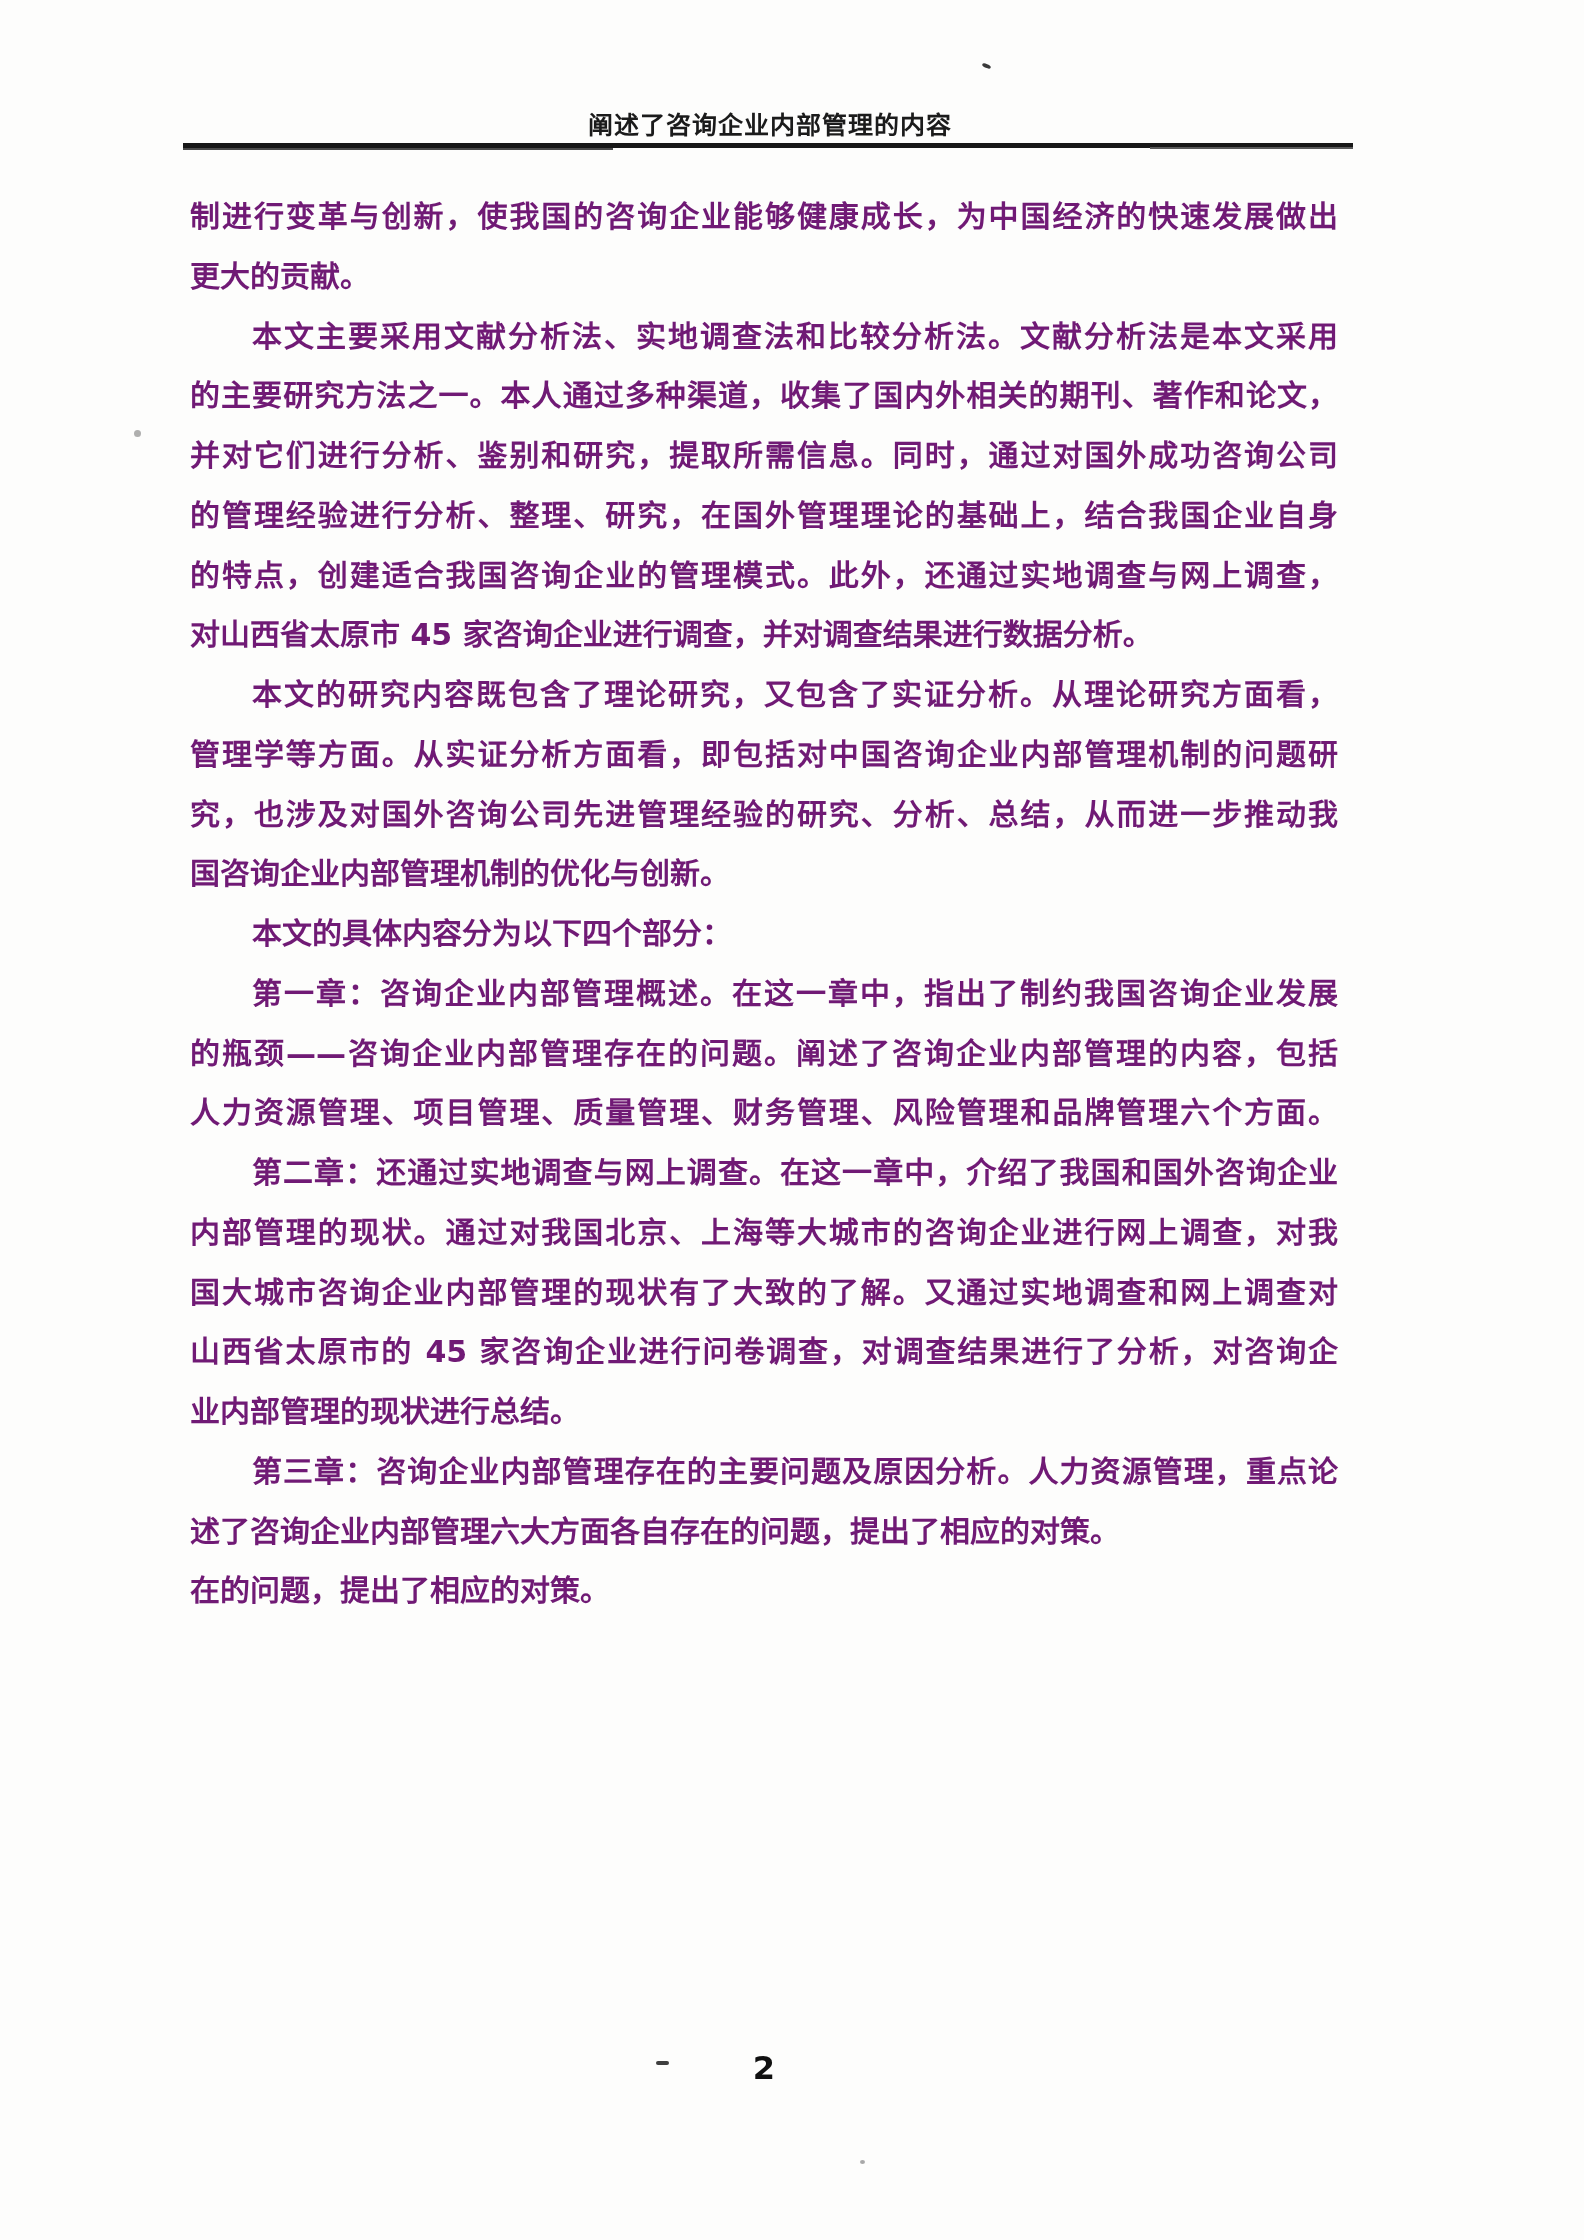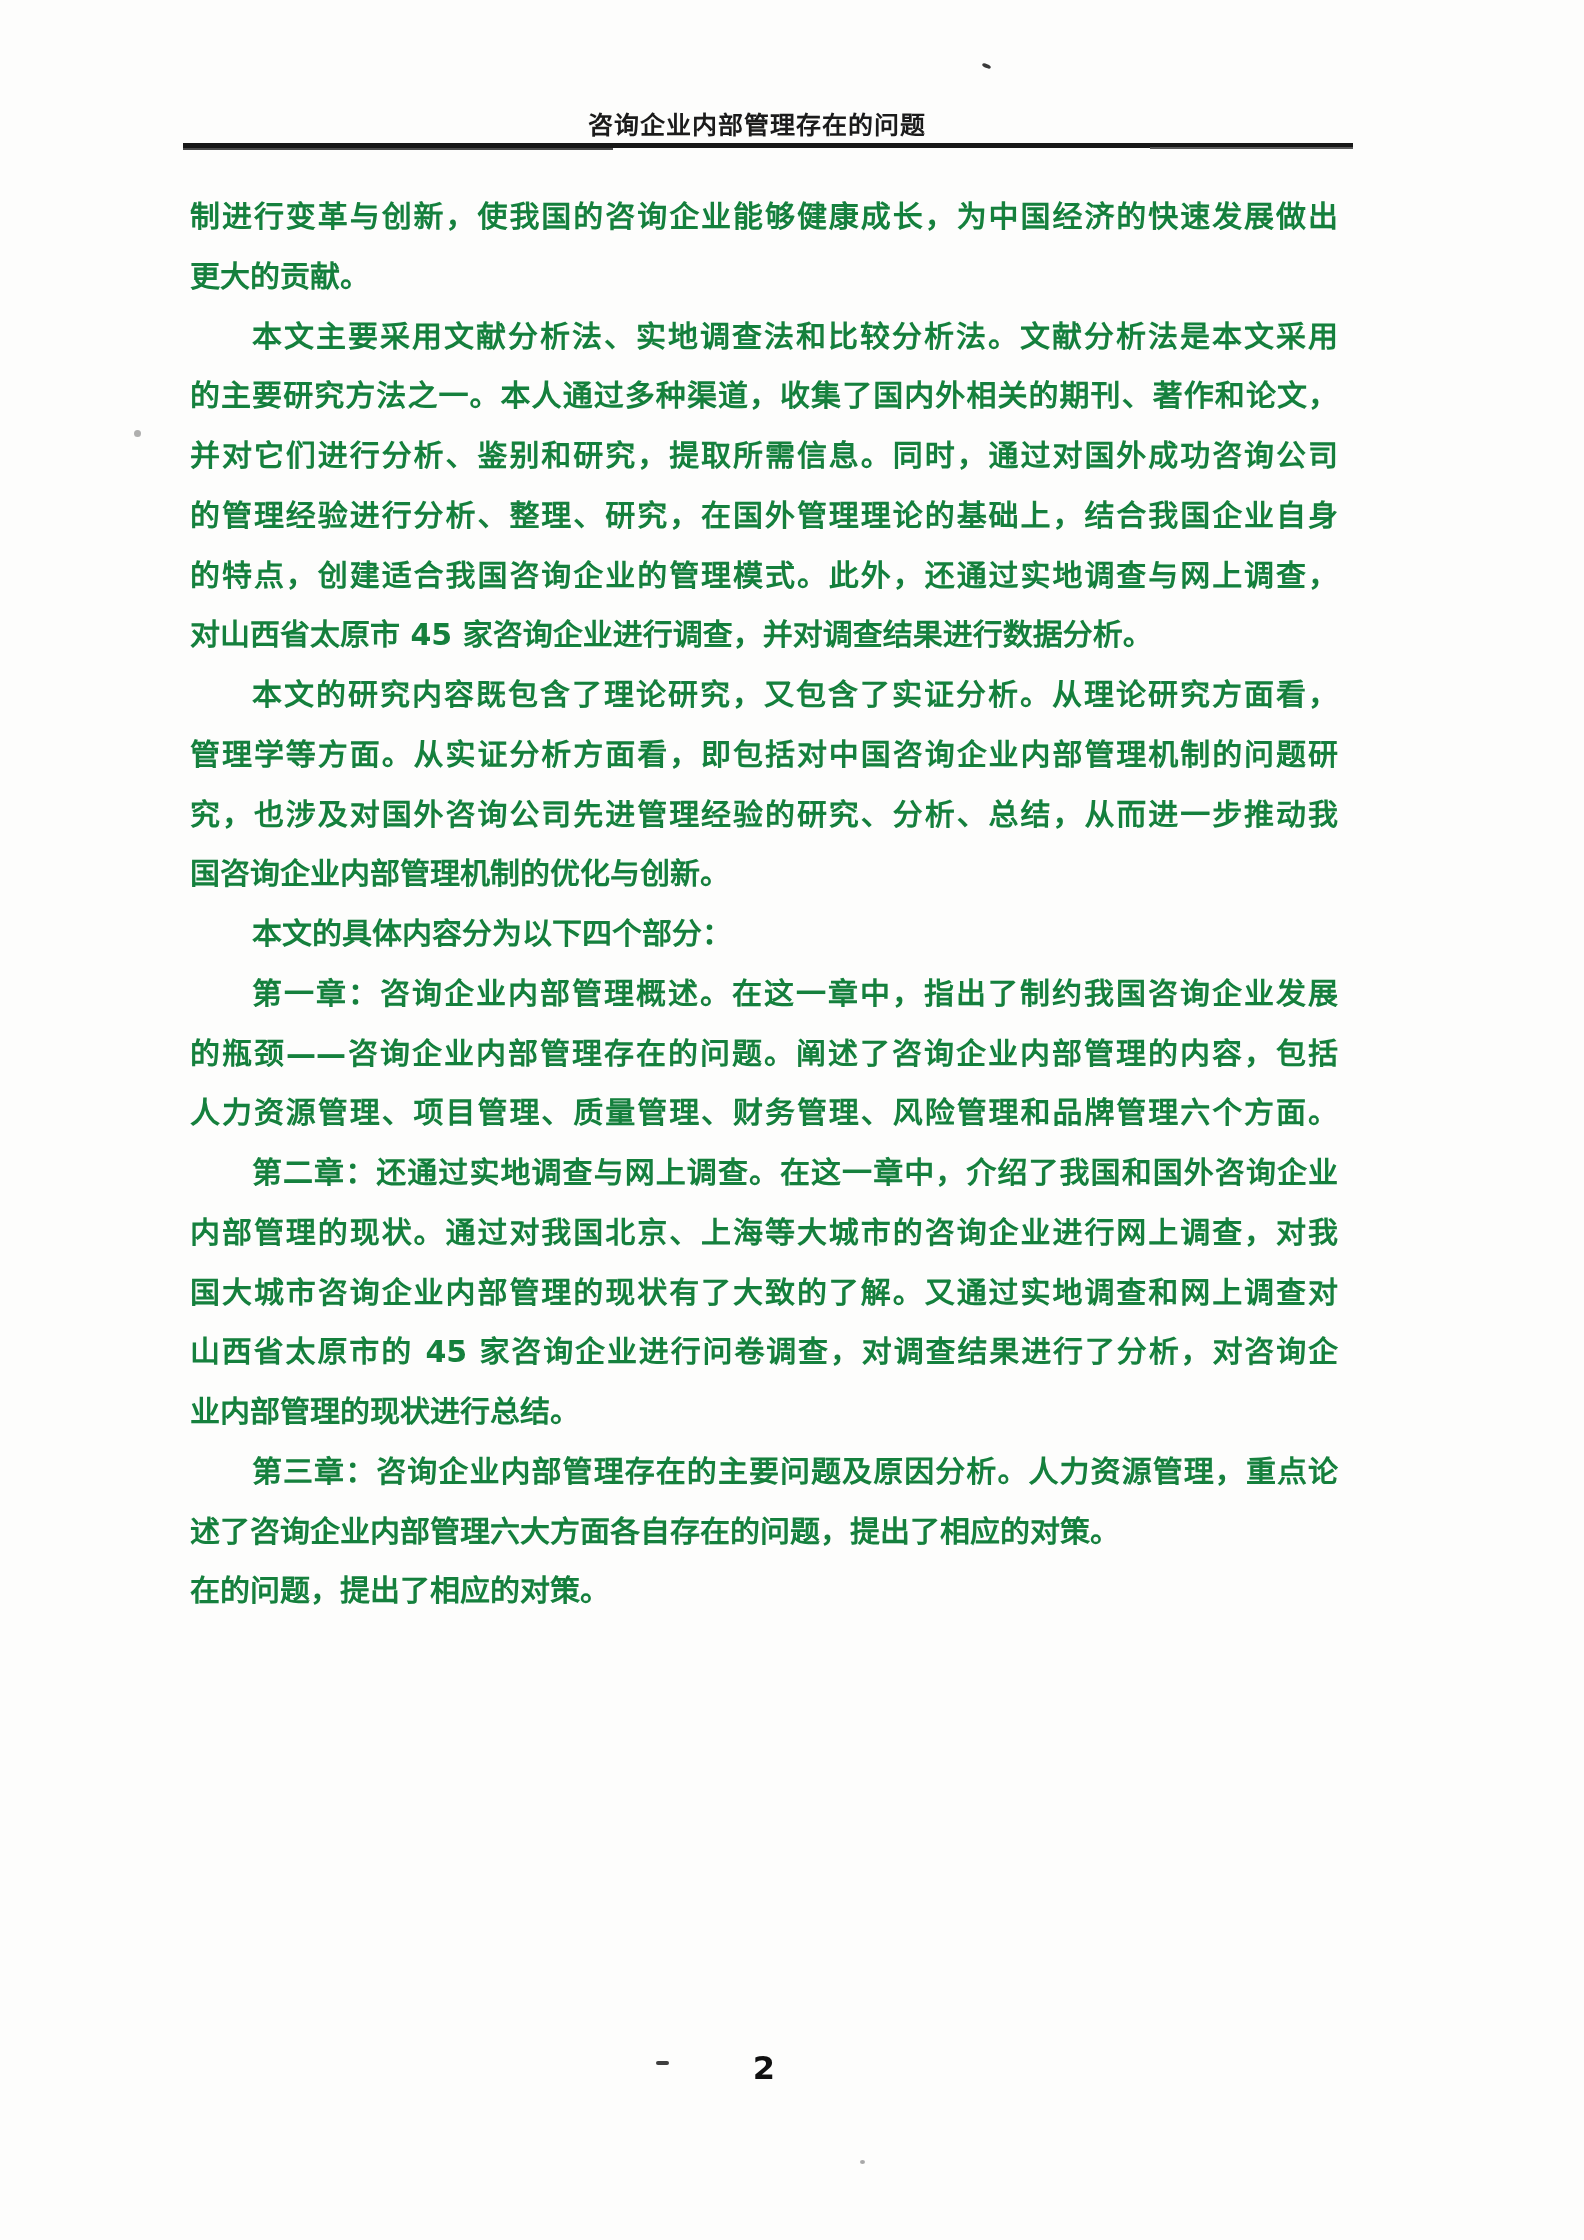--- a/index.html
+++ b/index.html
@@ -58,21 +58,21 @@
     position: absolute;
     left: 190px;
     top: 187px;
     width: 1148px;
   }
   .line {
     height: 59.75px;
     line-height: 59.75px;
     font-size: 30px;
     font-weight: 700;
-    color: #15803d;
+    color: #701a75;
     text-align: left;
   }
   .line.j {
     text-align: justify;
     text-align-last: justify;
     text-justify: inter-character;
   }
   .line.ind { text-indent: 62px; }
   
   .page-number {
@@ -92,21 +92,21 @@
   .art-top    { left: 982px;  top: 64px;   width: 9px;  height: 4px; background: #3a3a3a; transform: rotate(22deg); }
   .art-left   { left: 134px;  top: 430px;  width: 7px;  height: 7px; background: #8d8d8d; opacity: .7; }
   .art-dash   { left: 656px;  top: 2061px; width: 13px; height: 4px; border-radius: 2px; background: #3f3f3f; }
   .art-bottom { left: 860px;  top: 2160px; width: 5px;  height: 4px; background: #999999; opacity: .85; }
 </style>
 </head>
 <body>
 
 <div class="page">
 
-  <div class="running-title">咨询企业内部管理存在的问题</div>
+  <div class="running-title">阐述了咨询企业内部管理的内容</div>
 
   <div class="header-rule"></div>
   <div class="header-rule-smudge"></div>
   <div class="header-rule-smudge2"></div>
 
   <div class="body-text">
       <div class="line j">制进行变革与创新，使我国的咨询企业能够健康成长，为中国经济的快速发展做出</div>
       <div class="line">更大的贡献。</div>
       <div class="line j ind">本文主要采用文献分析法、实地调查法和比较分析法。文献分析法是本文采用</div>
       <div class="line j">的主要研究方法之一。本人通过多种渠道，收集了国内外相关的期刊、著作和论文，</div>

